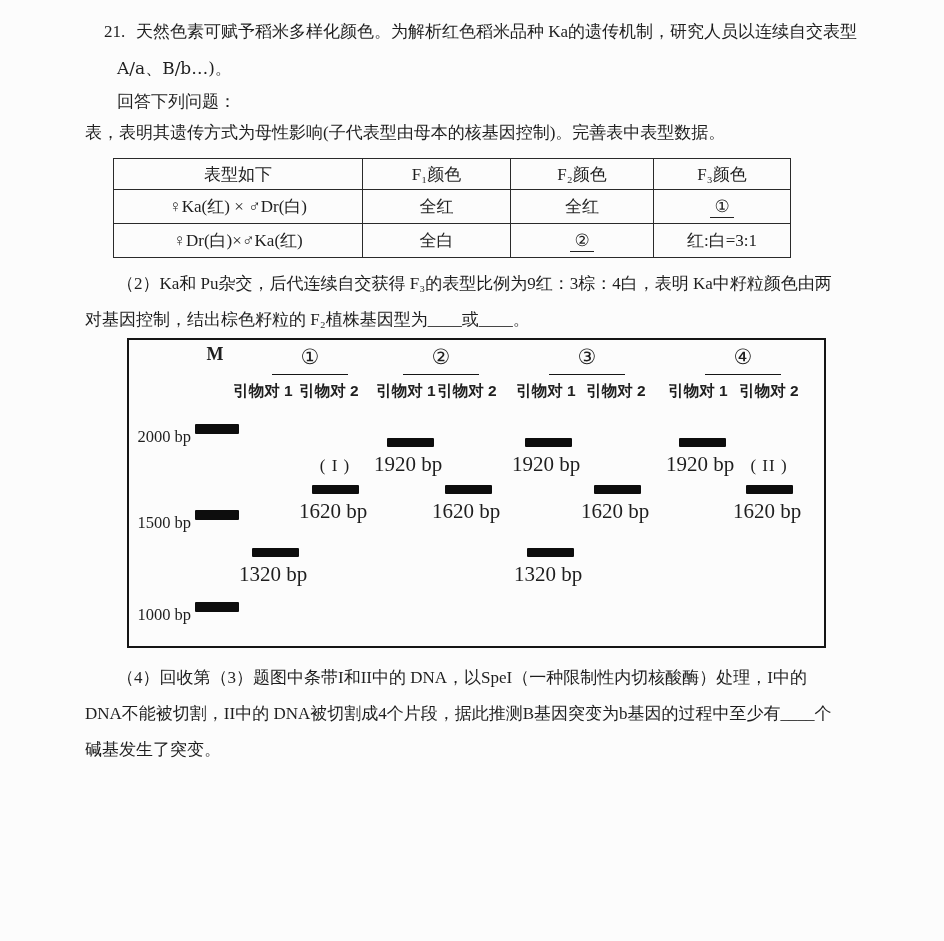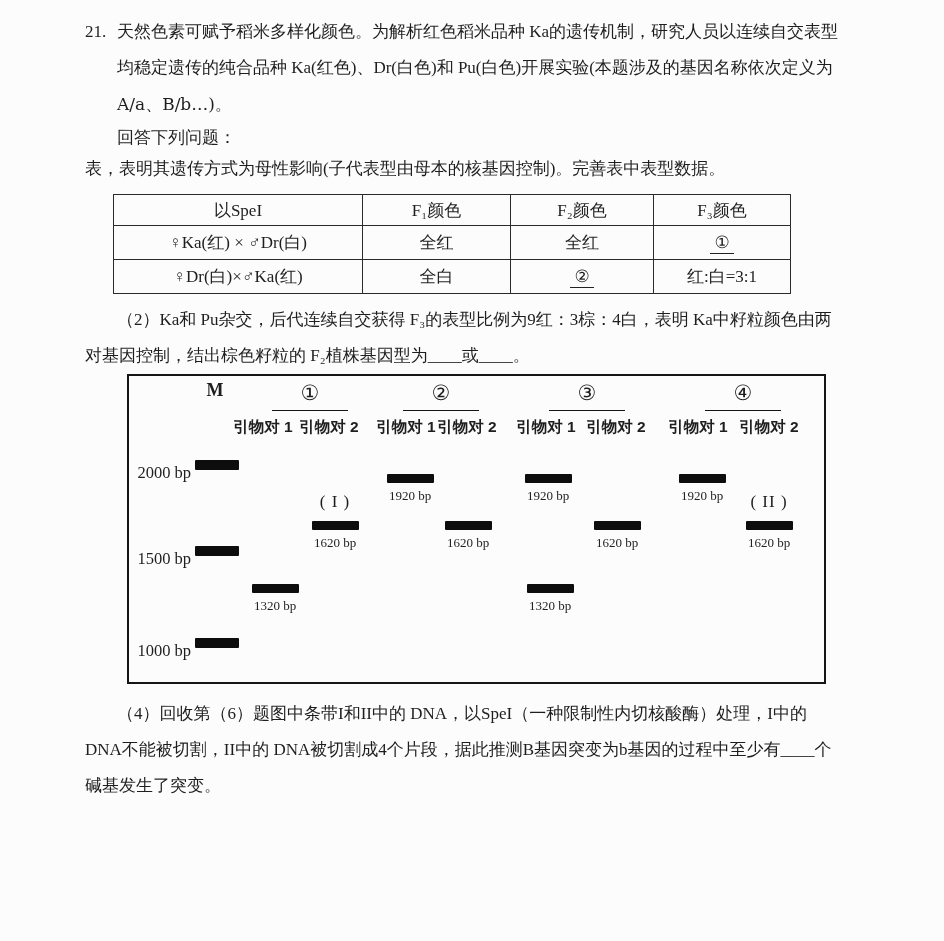--- a/index.html
+++ b/index.html
@@ -11,21 +11,21 @@
     color:#1e1e1e;
     font-family:"Liberation Serif","DejaVu Serif",serif;
     font-size:17px;
     box-sizing:border-box;
     padding:14px 20px 0 85px;
     overflow:hidden;
   }
   .line{white-space:nowrap;line-height:36px;height:36px;}
   .line.tight{line-height:31px;height:31px;}
   .indent{padding-left:32px;}
-  .qnum{display:inline-block;width:32px;}
+  .qnum{display:inline-block;width:32px;margin-left:19px;}
   .italic{font-family:"DejaVu Serif","Liberation Serif",serif;}
 
   
   table.ptable{
     border-collapse:collapse;
     margin:10px 0 0 28px;
     width:677px;
     table-layout:fixed;
   }
   table.ptable th,table.ptable td{
@@ -53,49 +53,48 @@
   .gel-m{font-weight:700;font-size:18px;width:24px;text-align:center;}
   .gel-circ{font-size:21px;width:28px;text-align:center;line-height:30px;}
   .gel-underline{width:76px;height:0;border-top:1.6px solid #151515;}
   .gel-primer{
     font-family:"Liberation Sans","DejaVu Sans",sans-serif;
     font-weight:700;font-size:15.5px;width:76px;text-align:center;white-space:nowrap;
   }
   .gel-band{width:47px;height:9px;background:#0d0d0d;border-radius:1px;}
   .gel-band.marker{width:44px;height:10px;}
   .gel-mlabel{width:62px;text-align:right;font-size:16.5px;white-space:nowrap;margin-top:10px;}
-  .gel-blabel{width:72px;text-align:center;font-size:13px;white-space:nowrap;}
+  .gel-blabel{width:72px;font-size:21px;white-space:nowrap;}
   .gel-tag{width:64px;text-align:center;font-size:17px;letter-spacing:1px;white-space:nowrap;}
 </style>
 </head>
 <body>
 
 <div class="page">
 
   <div>
     <div class="line"><span class="qnum">21.</span><span>天然色素可赋予稻米多样化颜色。为解析红色稻米品种 Ka的遗传机制，研究人员以连续自交表型</span></div>
-    <div class="line indent">均稳定遗传的纯合品种 Ka(红色)、Dr(白色)和 Pu(白色)开展实验(本题涉及的基因名称依次定义为</div>
     <div class="line indent italic">A/a、B/b…)。</div>
     <div class="line tight indent">回答下列问题：</div>
   </div>
 
   <div>
     <div class="line tight">表，表明其遗传方式为母性影响(子代表型由母本的核基因控制)。完善表中表型数据。</div>
   </div>
 
   <table class="ptable">
     <colgroup>
         <col class="c1">
         <col class="c2">
         <col class="c3">
         <col class="c4">
       </colgroup>
     <tbody>
         <tr class="hdr">
-      <th>以SpeI</th>
+      <th>表型如下</th>
       <th>F₁颜色</th>
       <th>F₂颜色</th>
       <th>F₃颜色</th>
     </tr>
     <tr>
       <td>♀Ka(红) × ♂Dr(白)</td>
       <td>全红</td>
       <td>全红</td>
       <td><span class="u-blank">①</span></td>
     </tr>
@@ -154,18 +153,18 @@
       <div class="gel-band" style="left: 465px; top: 145px;"></div>
       <div class="gel-blabel" style="left: 452px; top: 159px;">1620 bp</div>
       <div class="gel-band" style="left: 550px; top: 98px;"></div>
       <div class="gel-blabel" style="left: 537px; top: 112px;">1920 bp</div>
       <div class="gel-band" style="left: 617px; top: 145px;"></div>
       <div class="gel-blabel" style="left: 604px; top: 159px;">1620 bp</div>
       <div class="gel-tag" style="left: 608px; top: 116px;">( II )</div>
     </div>
 
   <div style="margin-top:12px;">
-    <div class="line indent">（4）回收第（6）题图中条带I和II中的 DNA，以SpeI（一种限制性内切核酸酶）处理，I中的</div>
+    <div class="line indent">（4）回收第（3）题图中条带I和II中的 DNA，以SpeI（一种限制性内切核酸酶）处理，I中的</div>
     <div class="line">DNA不能被切割，II中的 DNA被切割成4个片段，据此推测B基因突变为b基因的过程中至少有____个</div>
     <div class="line">碱基发生了突变。</div>
   </div>
 
 </div>
 
 </body></html>

